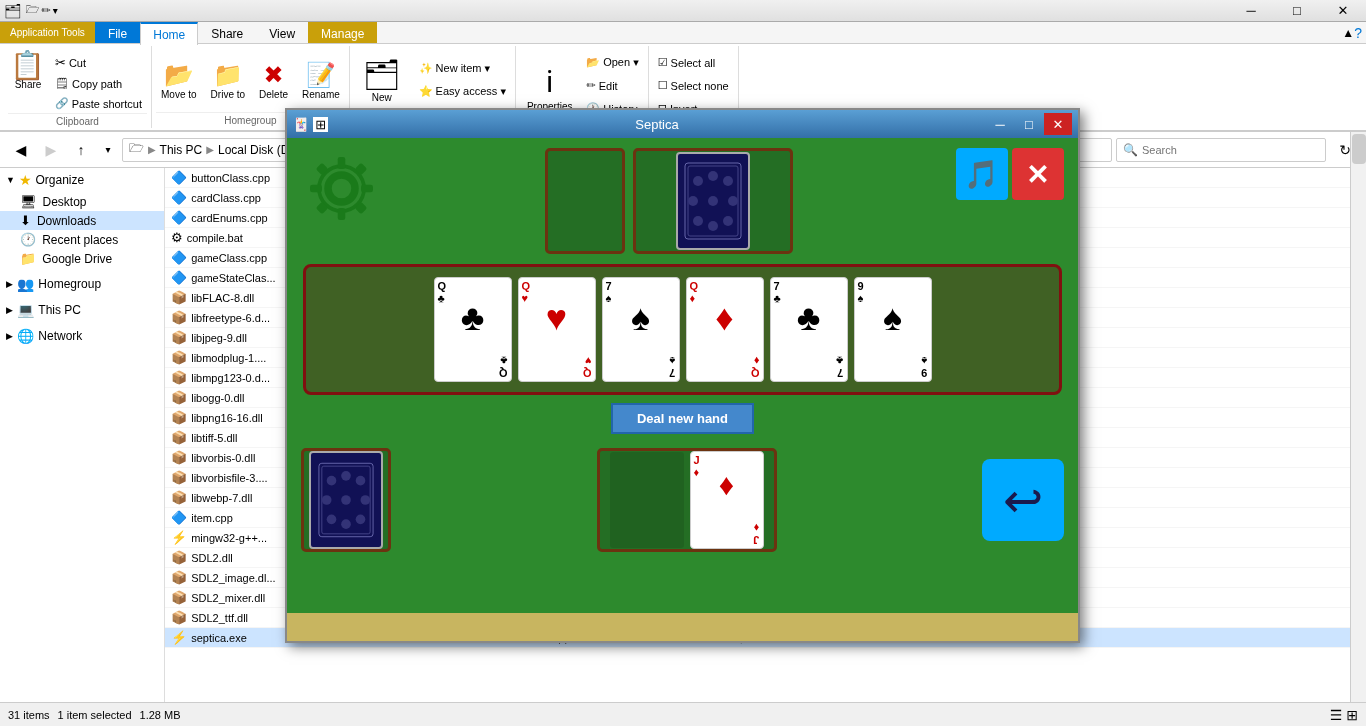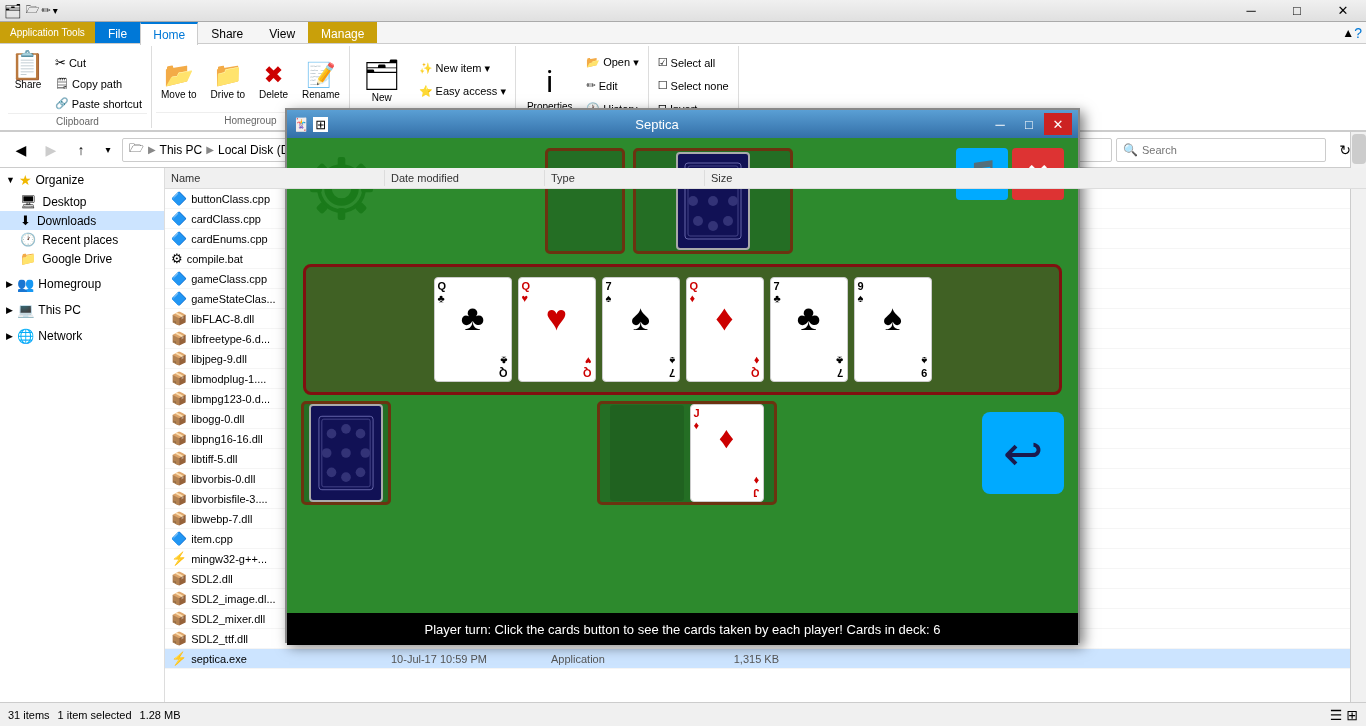--- a/index.html
+++ b/index.html
@@ -250,26 +250,20 @@
         <div style="display:flex;align-items:center;gap:4px;padding:4px 6px;font-size:12px;cursor:pointer;">
           <span style="font-size:9px;">▶</span>
           <span style="font-size:14px;">🌐</span>
           <span>Network</span>
         </div>
       </div>
     </div>
 
     <div style="flex:1;background:white;overflow-y:auto;overflow-x:auto;">
 
-      <div style="display:flex;background:#f0f0f0;border-bottom:1px solid #ddd;padding:2px 0;position:sticky;top:0;z-index:1;">
-        <div style="padding:2px 6px;font-size:11px;color:#333;border-right:1px solid #ddd;width:220px;flex-shrink:0;">Name</div>
-        <div style="padding:2px 6px;font-size:11px;color:#333;border-right:1px solid #ddd;width:160px;flex-shrink:0;">Date modified</div>
-        <div style="padding:2px 6px;font-size:11px;color:#333;border-right:1px solid #ddd;width:160px;flex-shrink:0;">Type</div>
-        <div style="padding:2px 6px;font-size:11px;color:#333;width:80px;flex-shrink:0;">Size</div>
-      </div>
 
       <div id="file-rows-container">
           <div style="display: flex; align-items: center; padding: 1px 0px; border-bottom: 1px solid rgb(245, 245, 245); cursor: pointer;">
       <div style="padding:1px 6px;font-size:11px;overflow:hidden;text-overflow:ellipsis;white-space:nowrap;width:220px;flex-shrink:0;display:flex;align-items:center;gap:4px;">
         <span style="font-size:13px;">🔷</span>
         <span>buttonClass.cpp</span>
       </div>
       <div style="padding:1px 6px;font-size:11px;white-space:nowrap;width:160px;flex-shrink:0;color:#555;"></div>
       <div style="padding:1px 6px;font-size:11px;white-space:nowrap;width:160px;flex-shrink:0;color:#555;"></div>
       <div style="padding:1px 6px;font-size:11px;white-space:nowrap;width:80px;flex-shrink:0;text-align:right;color:#555;"></div>
@@ -594,20 +588,23 @@
           <span style="position:absolute;bottom:2px;right:3px;font-size:11px;font-weight:bold;color:black;transform:rotate(180deg);">7<br>♣</span>
         </div>
 
         <div style="width:78px;height:105px;background:white;border:1px solid #ccc;border-radius:4px;display:flex;flex-direction:column;padding:3px;position:relative;cursor:pointer;flex-shrink:0;">
           <span style="position:absolute;top:2px;left:3px;font-size:11px;font-weight:bold;color:black;">9<br>♠</span>
           <div style="display:flex;align-items:center;justify-content:center;margin-top:16px;font-size:36px;color:black;">♠</div>
           <span style="position:absolute;bottom:2px;right:3px;font-size:11px;font-weight:bold;color:black;transform:rotate(180deg);">9<br>♠</span>
         </div>
       </div>
 
+      <div style="display:flex;justify-content:center;margin:8px 0;">
+        <button style="background:#4488cc;color:white;border:2px solid #2266aa;padding:6px 24px;font-size:13px;cursor:pointer;font-weight:bold;">Deal new hand</button>
+      </div>
 
       <div style="display:flex;justify-content:space-between;align-items:center;padding:6px 14px;">
 
         <div style="width:90px;height:104px;background:rgba(0,0,0,0.2);border:3px solid #6b3310;border-radius:5px;display:flex;align-items:center;justify-content:center;">
           <div style="width:74px;height:98px;background:#111155;border:2px solid #aaa;border-radius:4px;display:flex;align-items:center;justify-content:center;">
             <svg width="58" height="78" viewBox="0 0 60 80">
               <rect x="2" y="2" width="56" height="76" rx="3" fill="#111155" stroke="#6666aa" stroke-width="1"></rect>
               <rect x="5" y="5" width="50" height="70" rx="2" fill="none" stroke="#444488" stroke-width="1"></rect>
               <circle cx="15" cy="20" r="5" fill="#333377"></circle>
               <circle cx="30" cy="15" r="5" fill="#333377"></circle>
@@ -628,21 +625,18 @@
             <span style="position:absolute;top:2px;left:3px;font-size:11px;font-weight:bold;color:#cc0000;">J<br>♦</span>
             <div style="display:flex;align-items:center;justify-content:center;margin-top:14px;font-size:30px;color:#cc0000;">♦</div>
             <span style="position:absolute;bottom:2px;right:3px;font-size:11px;font-weight:bold;color:#cc0000;transform:rotate(180deg);">J<br>♦</span>
           </div>
         </div>
 
         <button style="width:82px;height:82px;background:#00aaff;border:none;border-radius:8px;display:flex;align-items:center;justify-content:center;cursor:pointer;font-size:48px;color:#1a1a4e;">↩</button>
       </div>
     </div>
 
-    <div style="background:black;color:white;text-align:center;padding:6px;font-size:13px;height:32px;display:flex;align-items:center;justify-content:center;">
-      <span>Player turn: Click the cards button to see the cards taken by each player! Cards in deck: 6</span>
-    </div>
   </div>
 
   <div style="position:absolute;right:0;top:132px;width:16px;height:calc(726px - 132px - 24px);background:#f1f1f1;border-left:1px solid #ccc;">
     <div style="width:14px;height:30px;background:#ccc;border-radius:4px;margin:2px auto;"></div>
   </div>
 </div>
 
 </body></html>

